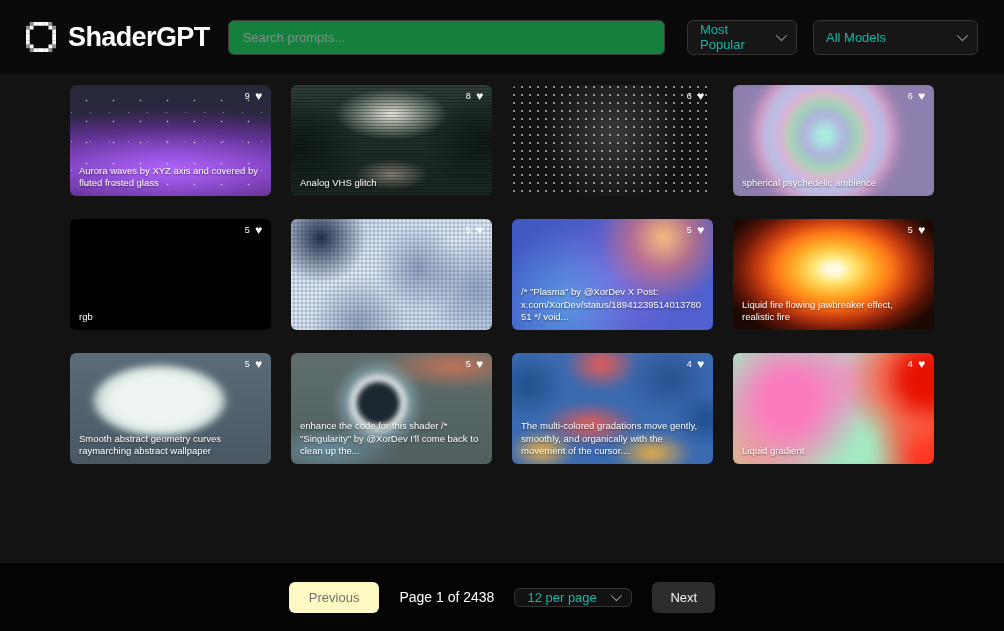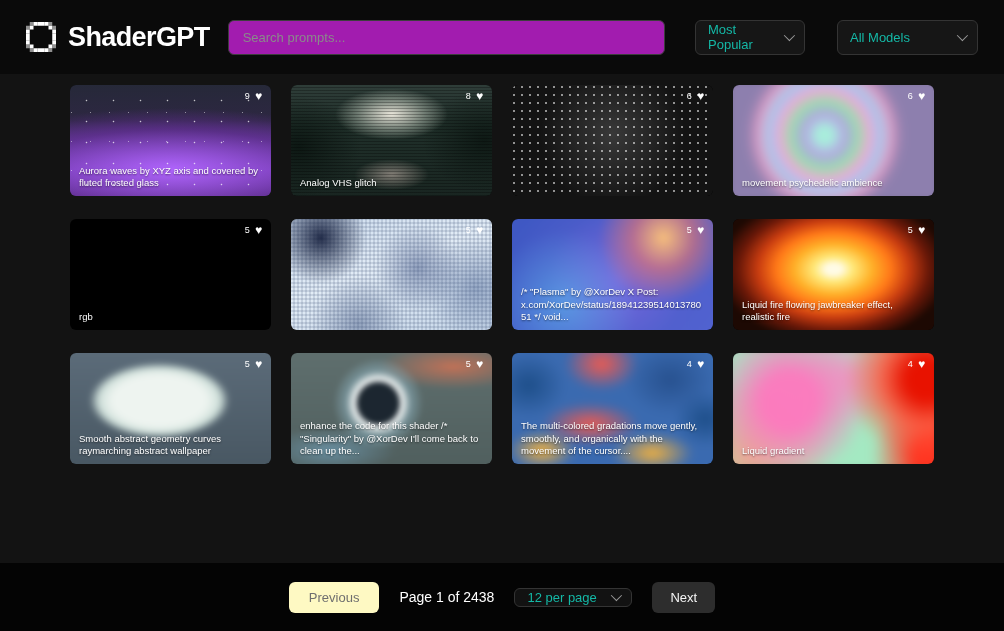--- a/index.html
+++ b/index.html
@@ -13,32 +13,32 @@
   
   .header {
     height:74px; flex:0 0 74px; background:#0a0a0a;
     display:flex; align-items:center; padding:16px 26px;
   }
   .logo { display:flex; align-items:center; gap:12px; cursor:pointer; }
   .logo svg { display:block; }
   .logo-text { font-size:27px; font-weight:700; letter-spacing:-0.6px; color:#fff; }
   .search-input {
     margin-left:18px; width:437px; height:35px;
-    background:#a21caf; border:1px solid #3d3d3d; border-radius:6px;
+    background:#15803d; border:1px solid #3d3d3d; border-radius:6px;
     color:#e5e5e5; font-size:13px; padding:0 14px; outline:none;
     font-family:"Liberation Sans","DejaVu Sans",sans-serif;
   }
   .search-input::placeholder { color:#8a8a8a; }
   .dropdown {
     height:35px; background:#161616; border:1px solid #343434; border-radius:6px;
     display:flex; align-items:center; justify-content:space-between;
     padding:0 12px; font-size:13px; color:#14b8a6; cursor:pointer; gap:12px;
   }
   .dd-sort { margin-left:auto; width:110px; }
-  .dd-models { margin-left:32px; width:141px; }
+  .dd-models { margin-left:16px; width:165px; }
   .chev {
     width:8px; height:8px; flex:0 0 8px;
     border-right:1.5px solid #9a9a9a; border-bottom:1.5px solid #9a9a9a;
     transform:rotate(45deg) translateY(-2px);
   }
 
   
   .main { flex:1 1 auto; background:#131313; }
   .grid {
     display:grid; grid-template-columns:repeat(4,201px);
@@ -227,21 +227,21 @@
         <span class="heart">♥</span>
       </div>
     </div>
 
     <div class="card t4">
       <div class="art"></div>
       <div class="likes">
         <span>6</span>
         <span class="heart">♥</span>
       </div>
-      <div class="caption">movement psychedelic ambience</div>
+      <div class="caption">spherical psychedelic ambience</div>
     </div>
 
     <div class="card t5">
       <div class="art"></div>
       <div class="likes">
         <span>5</span>
         <span class="heart">♥</span>
       </div>
       <div class="caption">rgb</div>
     </div>

